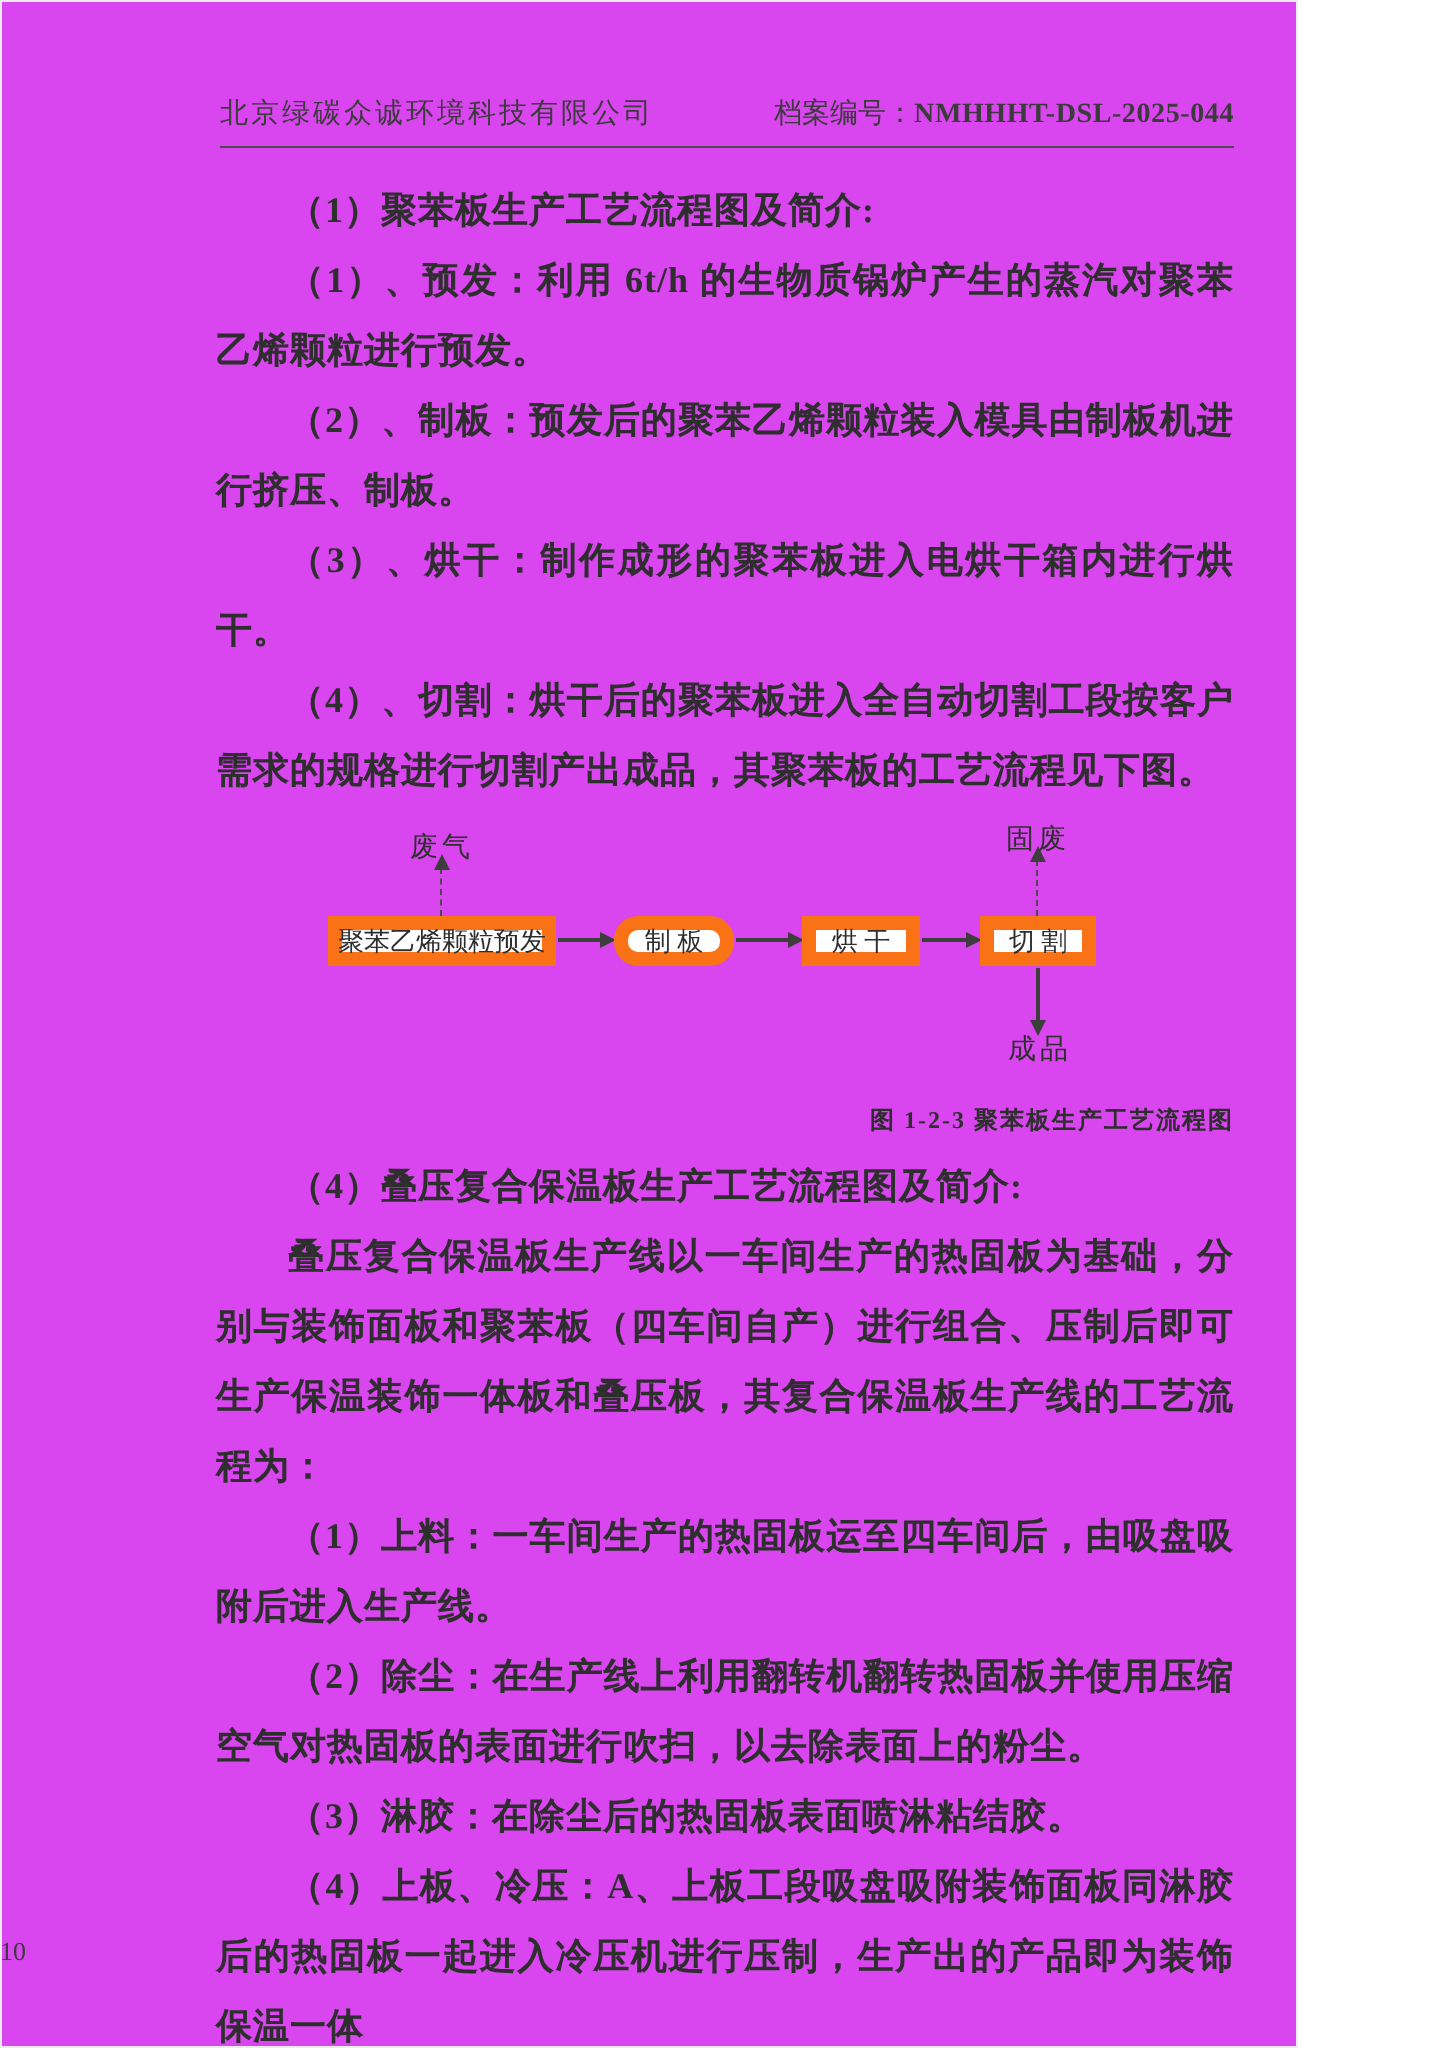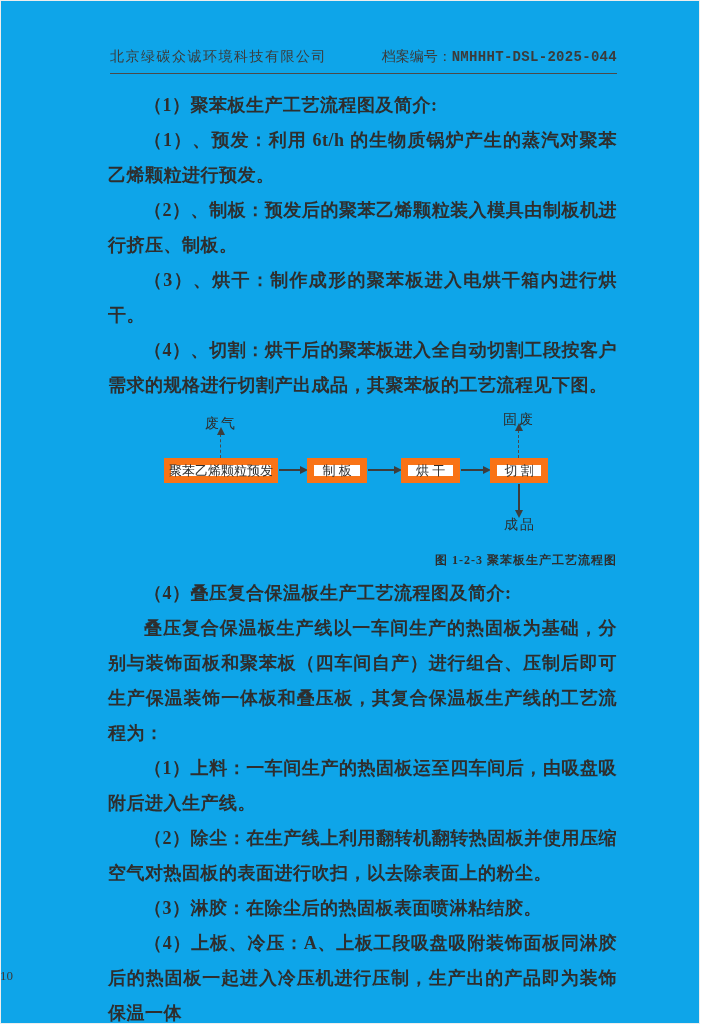--- a/index.html
+++ b/index.html
@@ -7,41 +7,41 @@
     padding: 0;
     width: 724px;
     height: 1024px;
     background: #ffffff;
     font-family: "Liberation Serif", "DejaVu Serif", serif;
     color: #333333;
     overflow: hidden;
   }
   .page {
     position: relative;
-    width: 700px;
+    width: 649px;
     height: 1024px;
-    background: #0ea5e9;
+    background: #d946ef;
     box-shadow: inset 0 0 0 1px #ededed;
   }
   
   .header {
     position: absolute;
     left: 110px;
     width: 507px;
     top: 48px;
     display: flex;
     justify-content: space-between;
     align-items: flex-end;
     font-size: 14px;
     color: #3b3b3b;
     border-bottom: 1px solid #4a4a4a;
     padding-bottom: 7px;
   }
   .header .company { letter-spacing: 1.5px; }
-  .header .docno-wrap { white-space: nowrap; font-family: Liberation Mono, monospace; }
+  .header .docno-wrap { white-space: nowrap; }
   .header .docno { font-weight: bold; letter-spacing: 0.3px; }
   
   .content {
     position: absolute;
     left: 108px;
     width: 509px;
     top: 88px;
   }
   .para, .heading {
     margin: 0;
@@ -167,21 +167,21 @@
 
     <div class="diagram">
       <span class="dg-label" style="left:97px; top:9px;">废气</span>
       <span class="v-dashed-up" style="left:112px; top:28px; height:24px;"></span>
 
       <span class="dg-label" style="left:395px; top:5px;">固废</span>
       <span class="v-dashed-up" style="left:410px; top:24px; height:28px;"></span>
 
       <div class="dg-box" style="left:56px; width:114px;">聚苯乙烯颗粒预发</div>
       <span class="h-arrow" style="left:171px; width:27px;"></span>
-      <div class="dg-box" style="left:199px; width:60px;">制 板</div>
+      <div class="dg-box" style="left:199px; width:60px;border-radius:12px;">制 板</div>
       <span class="h-arrow" style="left:260px; width:32px;"></span>
       <div class="dg-box" style="left:293px; width:59px;">烘 干</div>
       <span class="h-arrow" style="left:353px; width:28px;"></span>
       <div class="dg-box" style="left:382px; width:58px;">切 割</div>
 
       <span class="v-solid-down" style="left:410px; top:78px; height:27px;"></span>
       <span class="dg-label" style="left:396px; top:110px;">成品</span>
     </div>
 
     <p class="fig-caption">图 1-2-3 聚苯板生产工艺流程图</p>

